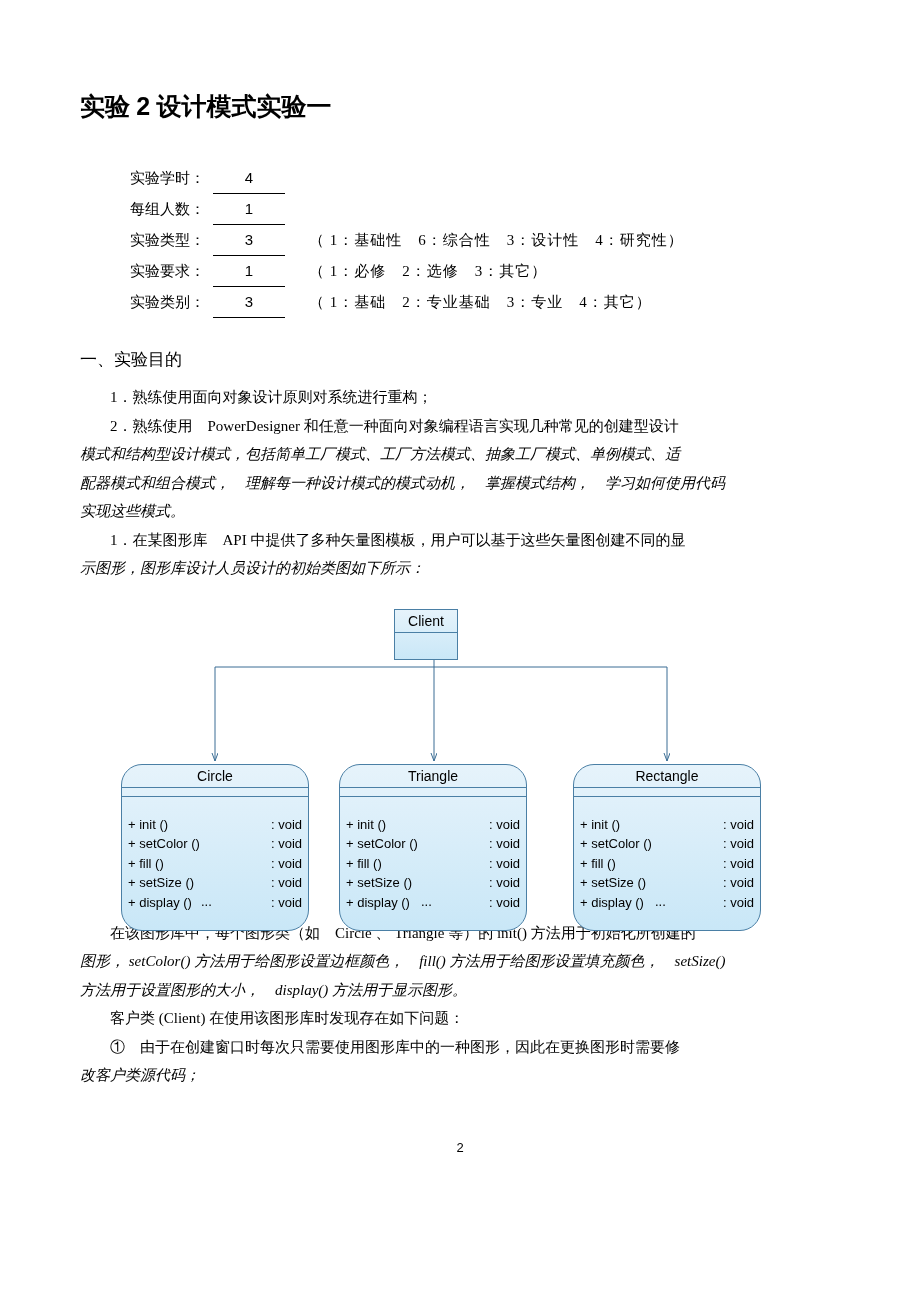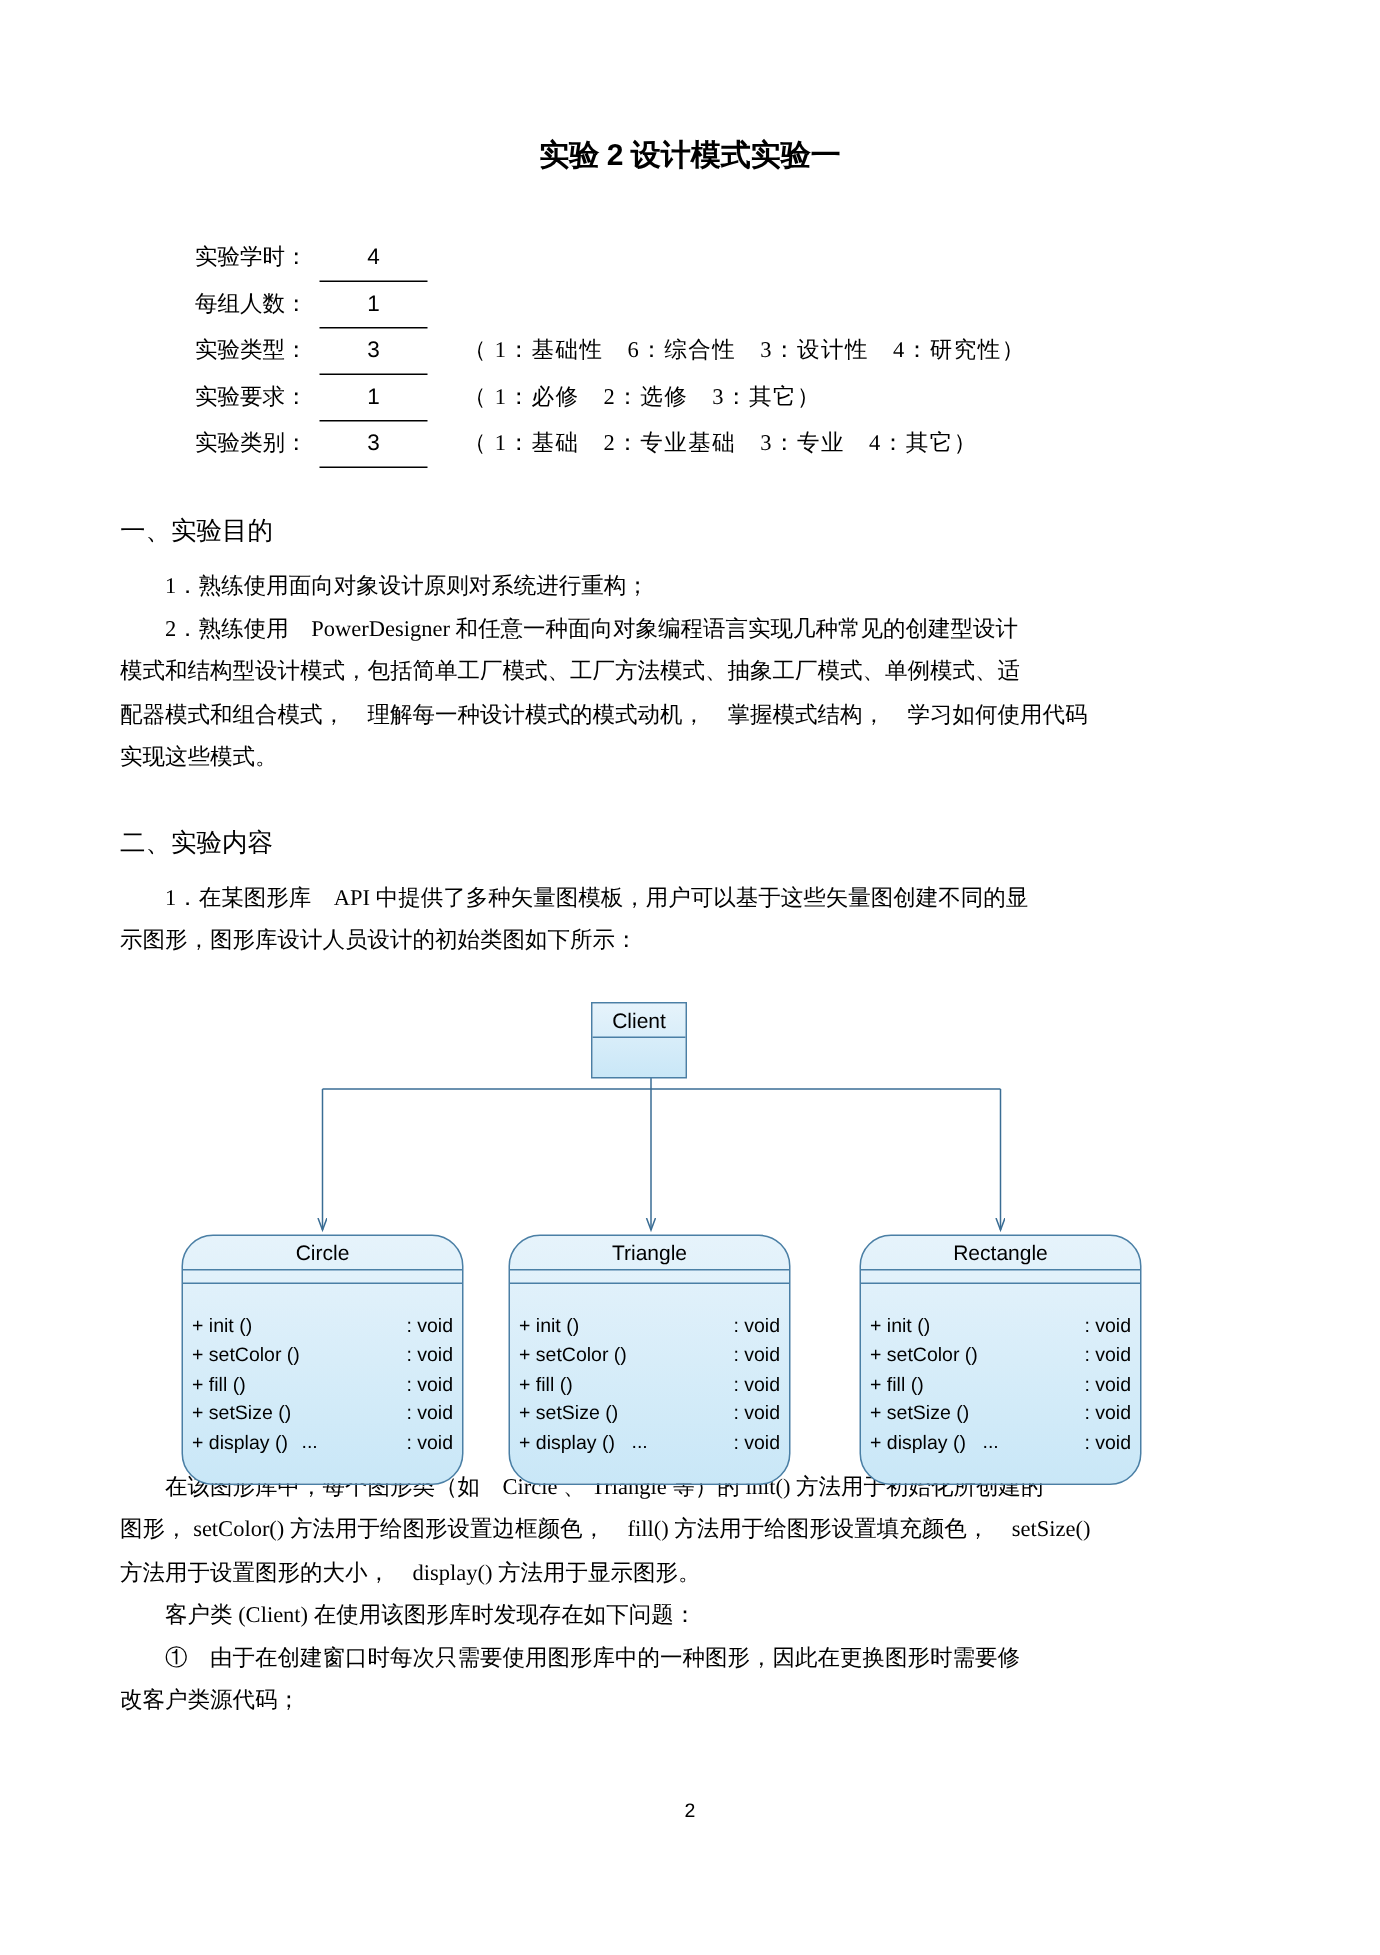--- a/index.html
+++ b/index.html
@@ -10,22 +10,22 @@
     color: #000;
     width: 920px;
   }
   .page {
     width: 760px;
     margin: 0 auto;
     padding: 90px 0 40px 0;
     box-sizing: border-box;
   }
   h1 {
-    text-align: center;
-    font-size: 20px;
+    text-align: left;
+    font-size: 25px;
     font-weight: bold;
     margin: 0 0 40px 0;
     font-family: "SimSun", serif;
   }
   h1 .num { font-family: Arial, sans-serif; }
   .meta-block {
     margin-left: 50px;
     margin-right: 20px;
     font-size: 15px;
     line-height: 2;
@@ -44,21 +44,21 @@
 
   .section-title {
     font-size: 17px;
     margin: 30px 0 12px 0;
   }
   .body-text {
     font-size: 15px;
     line-height: 1.9;
     text-indent: 2em;
   }
-  .body-text-noindent { font-size: 15px; line-height: 1.9; }
+  .body-text-noindent { font-size: 15px; line-height: 1.9; font-style: italic; }
 
   
   .uml {
     position: relative;
     width: 710px;
     height: 330px;
     margin: 6px auto 0 auto;
   }
   .uml svg { position: absolute; top: 0; left: 0; }
   .class-box {
@@ -139,21 +139,20 @@
     </div>
   </div>
 
   <div class="section-title">一、实验目的</div>
   <div class="body-text">1．熟练使用面向对象设计原则对系统进行重构；</div>
   <div class="body-text">2．熟练使用　PowerDesigner 和任意一种面向对象编程语言实现几种常见的创建型设计</div>
   <div class="body-text-noindent">模式和结构型设计模式，包括简单工厂模式、工厂方法模式、抽象工厂模式、单例模式、适</div>
   <div class="body-text-noindent">配器模式和组合模式，　理解每一种设计模式的模式动机，　掌握模式结构，　学习如何使用代码</div>
   <div class="body-text-noindent">实现这些模式。</div>
 
-  <div class="section-title">二、实验内容</div>
   <div class="body-text">1．在某图形库　API 中提供了多种矢量图模板，用户可以基于这些矢量图创建不同的显</div>
   <div class="body-text-noindent">示图形，图形库设计人员设计的初始类图如下所示：</div>
 
   <div class="uml">
     <svg width="710" height="330">
       <defs>
         <marker id="arrow" markerWidth="10" markerHeight="10" refX="8" refY="3" orient="auto">
           <path d="M0,0 L8,3 L0,6" fill="none" stroke="#3a6d94" stroke-width="1"></path>
         </marker>
       </defs>

